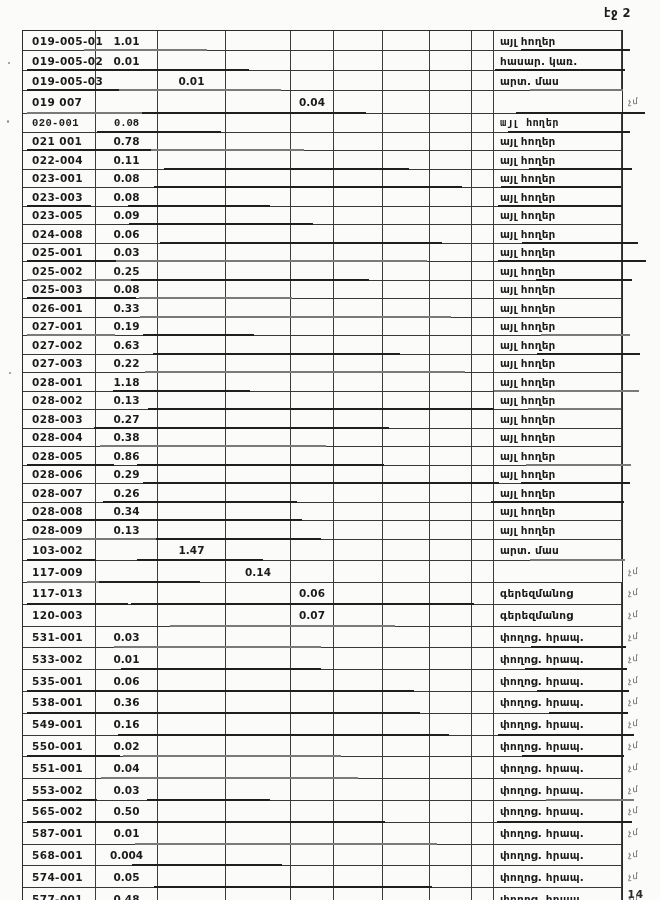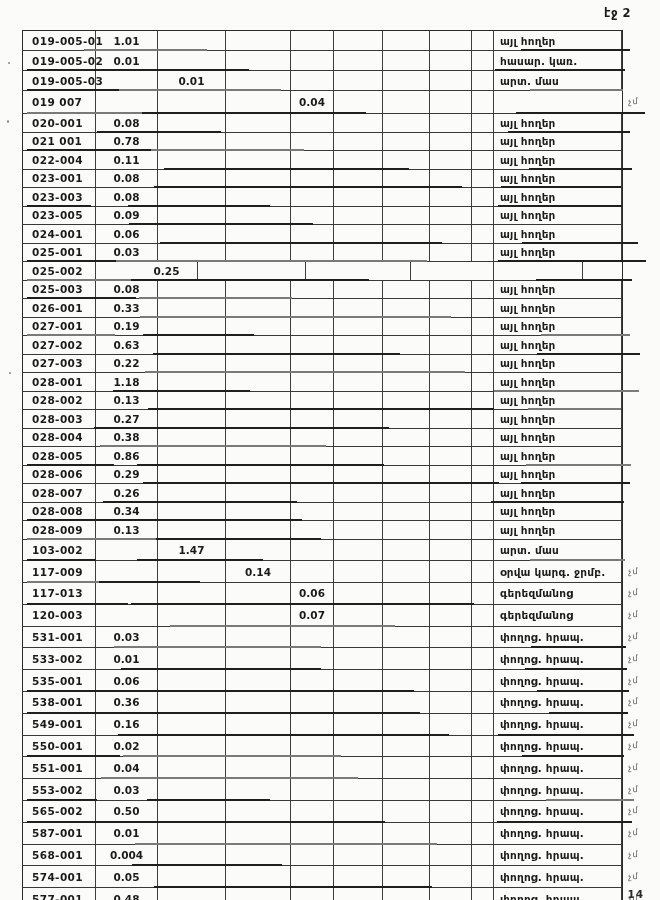--- a/index.html
+++ b/index.html
@@ -124,21 +124,21 @@
         <div class="cell val">0.04</div>
         <div class="cell blank"></div>
         <div class="cell blank"></div>
         <div class="cell blank"></div>
         <div class="cell blank"></div>
         <div class="pen" style="left: 16.8648%; width: 40.3215%;"></div>
         <div class="pen" style="left: 82.2777%; width: 21.646%;"></div>
         <div class="pen" style="left: 0.6%; width: 19.315%; background: rgb(122, 122, 122);"></div>
         <span class="margin-note">չմ</span>
       </div>
-      <div class="row" style="height: 17.5px;">
+      <div class="row" style="height: 17.5px; font-family: Liberation Mono, monospace;">
         <div class="cell code">020-001</div>
         <div class="cell val">0.08</div>
         <div class="cell val"></div>
         <div class="cell val"></div>
         <div class="cell val"></div>
         <div class="cell blank"></div>
         <div class="cell blank"></div>
         <div class="cell blank"></div>
         <div class="cell blank"></div>
         <div class="cell lbl">այլ հողեր</div>
@@ -209,21 +209,21 @@
         <div class="cell val"></div>
         <div class="cell val"></div>
         <div class="cell blank"></div>
         <div class="cell blank"></div>
         <div class="cell blank"></div>
         <div class="cell blank"></div>
         <div class="cell lbl">այլ հողեր</div>
         <div class="pen" style="left: 17.7397%; width: 30.6533%;"></div>
       </div>
       <div class="row" style="height: 17.5px;">
-        <div class="cell code">024-001</div>
+        <div class="cell code">024-008</div>
         <div class="cell val">0.06</div>
         <div class="cell val"></div>
         <div class="cell val"></div>
         <div class="cell val"></div>
         <div class="cell blank"></div>
         <div class="cell blank"></div>
         <div class="cell blank"></div>
         <div class="cell blank"></div>
         <div class="cell lbl">այլ հողեր</div>
         <div class="pen" style="left: 22.8971%; width: 47.0712%;"></div>
@@ -237,21 +237,21 @@
         <div class="cell val"></div>
         <div class="cell blank"></div>
         <div class="cell blank"></div>
         <div class="cell blank"></div>
         <div class="cell blank"></div>
         <div class="cell lbl">այլ հողեր</div>
         <div class="pen" style="left: 10.4219%; width: 57.0998%; background: rgb(122, 122, 122);"></div>
         <div class="pen" style="left: 79.2721%; width: 24.7072%;"></div>
         <div class="pen" style="left: 0.6%; width: 14.97%;"></div>
       </div>
-      <div class="row" style="height: 17.5px; gap: 40px;">
+      <div class="row" style="height: 17.5px;">
         <div class="cell code">025-002</div>
         <div class="cell val">0.25</div>
         <div class="cell val"></div>
         <div class="cell val"></div>
         <div class="cell val"></div>
         <div class="cell blank"></div>
         <div class="cell blank"></div>
         <div class="cell blank"></div>
         <div class="cell blank"></div>
         <div class="cell lbl">այլ հողեր</div>
@@ -471,21 +471,20 @@
       <div class="row" style="height: 20.8px;">
         <div class="cell code">117-009</div>
         <div class="cell val"></div>
         <div class="cell val"></div>
         <div class="cell val">0.14</div>
         <div class="cell val"></div>
         <div class="cell blank"></div>
         <div class="cell blank"></div>
         <div class="cell blank"></div>
         <div class="cell blank"></div>
-        <div class="cell lbl">օրվա կարգ. ջրմբ.</div>
         <div class="pen" style="left: 10.927%; width: 18.6266%;"></div>
         <div class="pen" style="left: 0.6%; width: 12.1238%; background: rgb(122, 122, 122);"></div>
         <span class="margin-note">չմ</span>
       </div>
       <div class="row" style="height: 20.8px; text-align: right;">
         <div class="cell code">117-013</div>
         <div class="cell val"></div>
         <div class="cell val"></div>
         <div class="cell val"></div>
         <div class="cell val">0.06</div>

